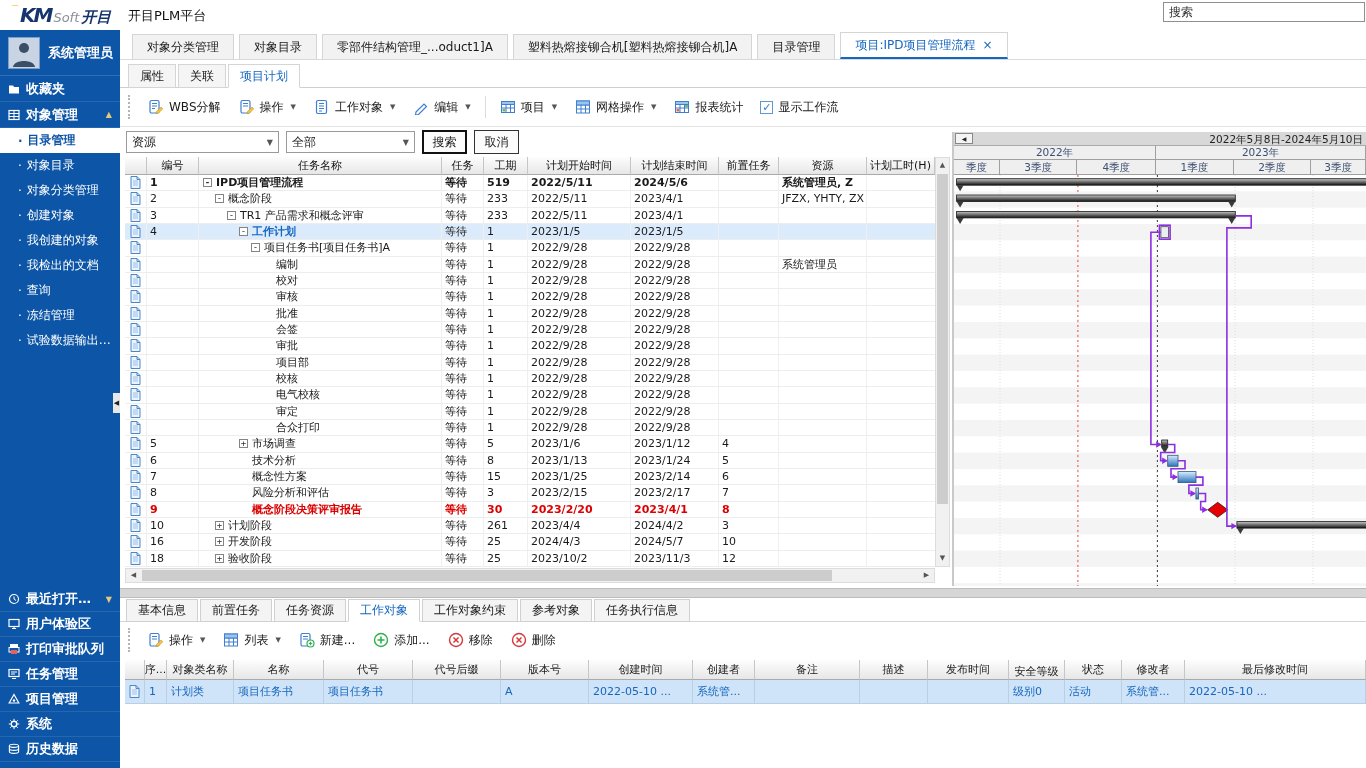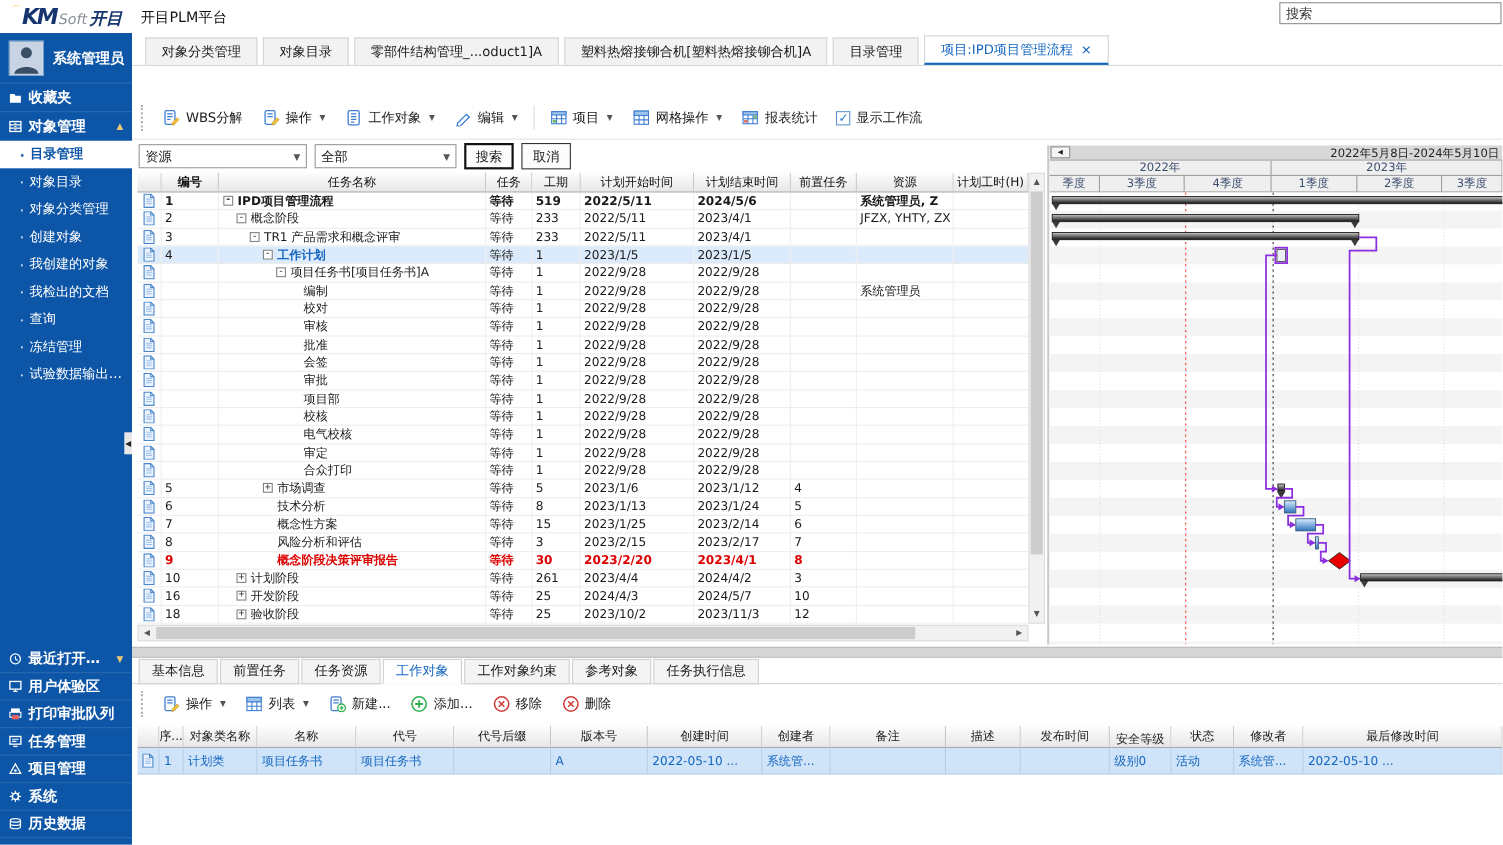--- a/index.html
+++ b/index.html
@@ -237,20 +237,31 @@
           <span>塑料热熔接铆合机[塑料热熔接铆合机]A</span>
         </div>
         <div class="mtab">
           <span>目录管理</span>
         </div>
         <div class="mtab active">
           <span>项目:IPD项目管理流程</span>
           <span class="close">×</span>
         </div>
       </div>
+    <div class="subtabs" id="sub-tabs">
+        <div class="stab">
+          <span>属性</span>
+        </div>
+        <div class="stab">
+          <span>关联</span>
+        </div>
+        <div class="stab active">
+          <span>项目计划</span>
+        </div>
+      </div>
     <div class="toolbar" id="top-toolbar">
         <div class="grip"></div>
         <div class="tbtn">
           <svg class="" width="16" height="16" viewBox="0 0 16 16" fill="none" stroke-width="1">
             <rect x="2" y="1.5" width="9" height="12.5" rx="1.5" fill="#fff" stroke="#3f7fd2" stroke-width="1.2"></rect>
             <path d="M4 4.5h5M4 7h5M4 9.5h3" stroke="#3f7fd2"></path>
             <path d="M8.5 12.5l4.5-4.5 1.8 1.8-4.5 4.5-2.2.4z" fill="#f5c33b" stroke="#b98a1f" stroke-width="0.5"></path>
           </svg>
           <span>WBS分解</span>
         </div>
@@ -324,21 +335,21 @@
           <span>全部</span>
           <span class="caret">▼</span>
         </div>
       <div class="fbtn primary">搜索</div>
       <div class="fbtn">取消</div>
     </div>
 
     <div class="grid">
       <div class="ghead" id="grid-head">
           <div class="hc" style="width: 22px;"></div>
-          <div class="hc" style="width: 52px; font-weight: bold;">
+          <div class="hc" style="width: 52px;">
             <span>编号</span>
           </div>
           <div class="hc" style="width: 243px;">
             <span>任务名称</span>
           </div>
           <div class="hc" style="width: 42px;">
             <span>任务</span>
           </div>
           <div class="hc" style="width: 44px;">
             <span>工期</span>

